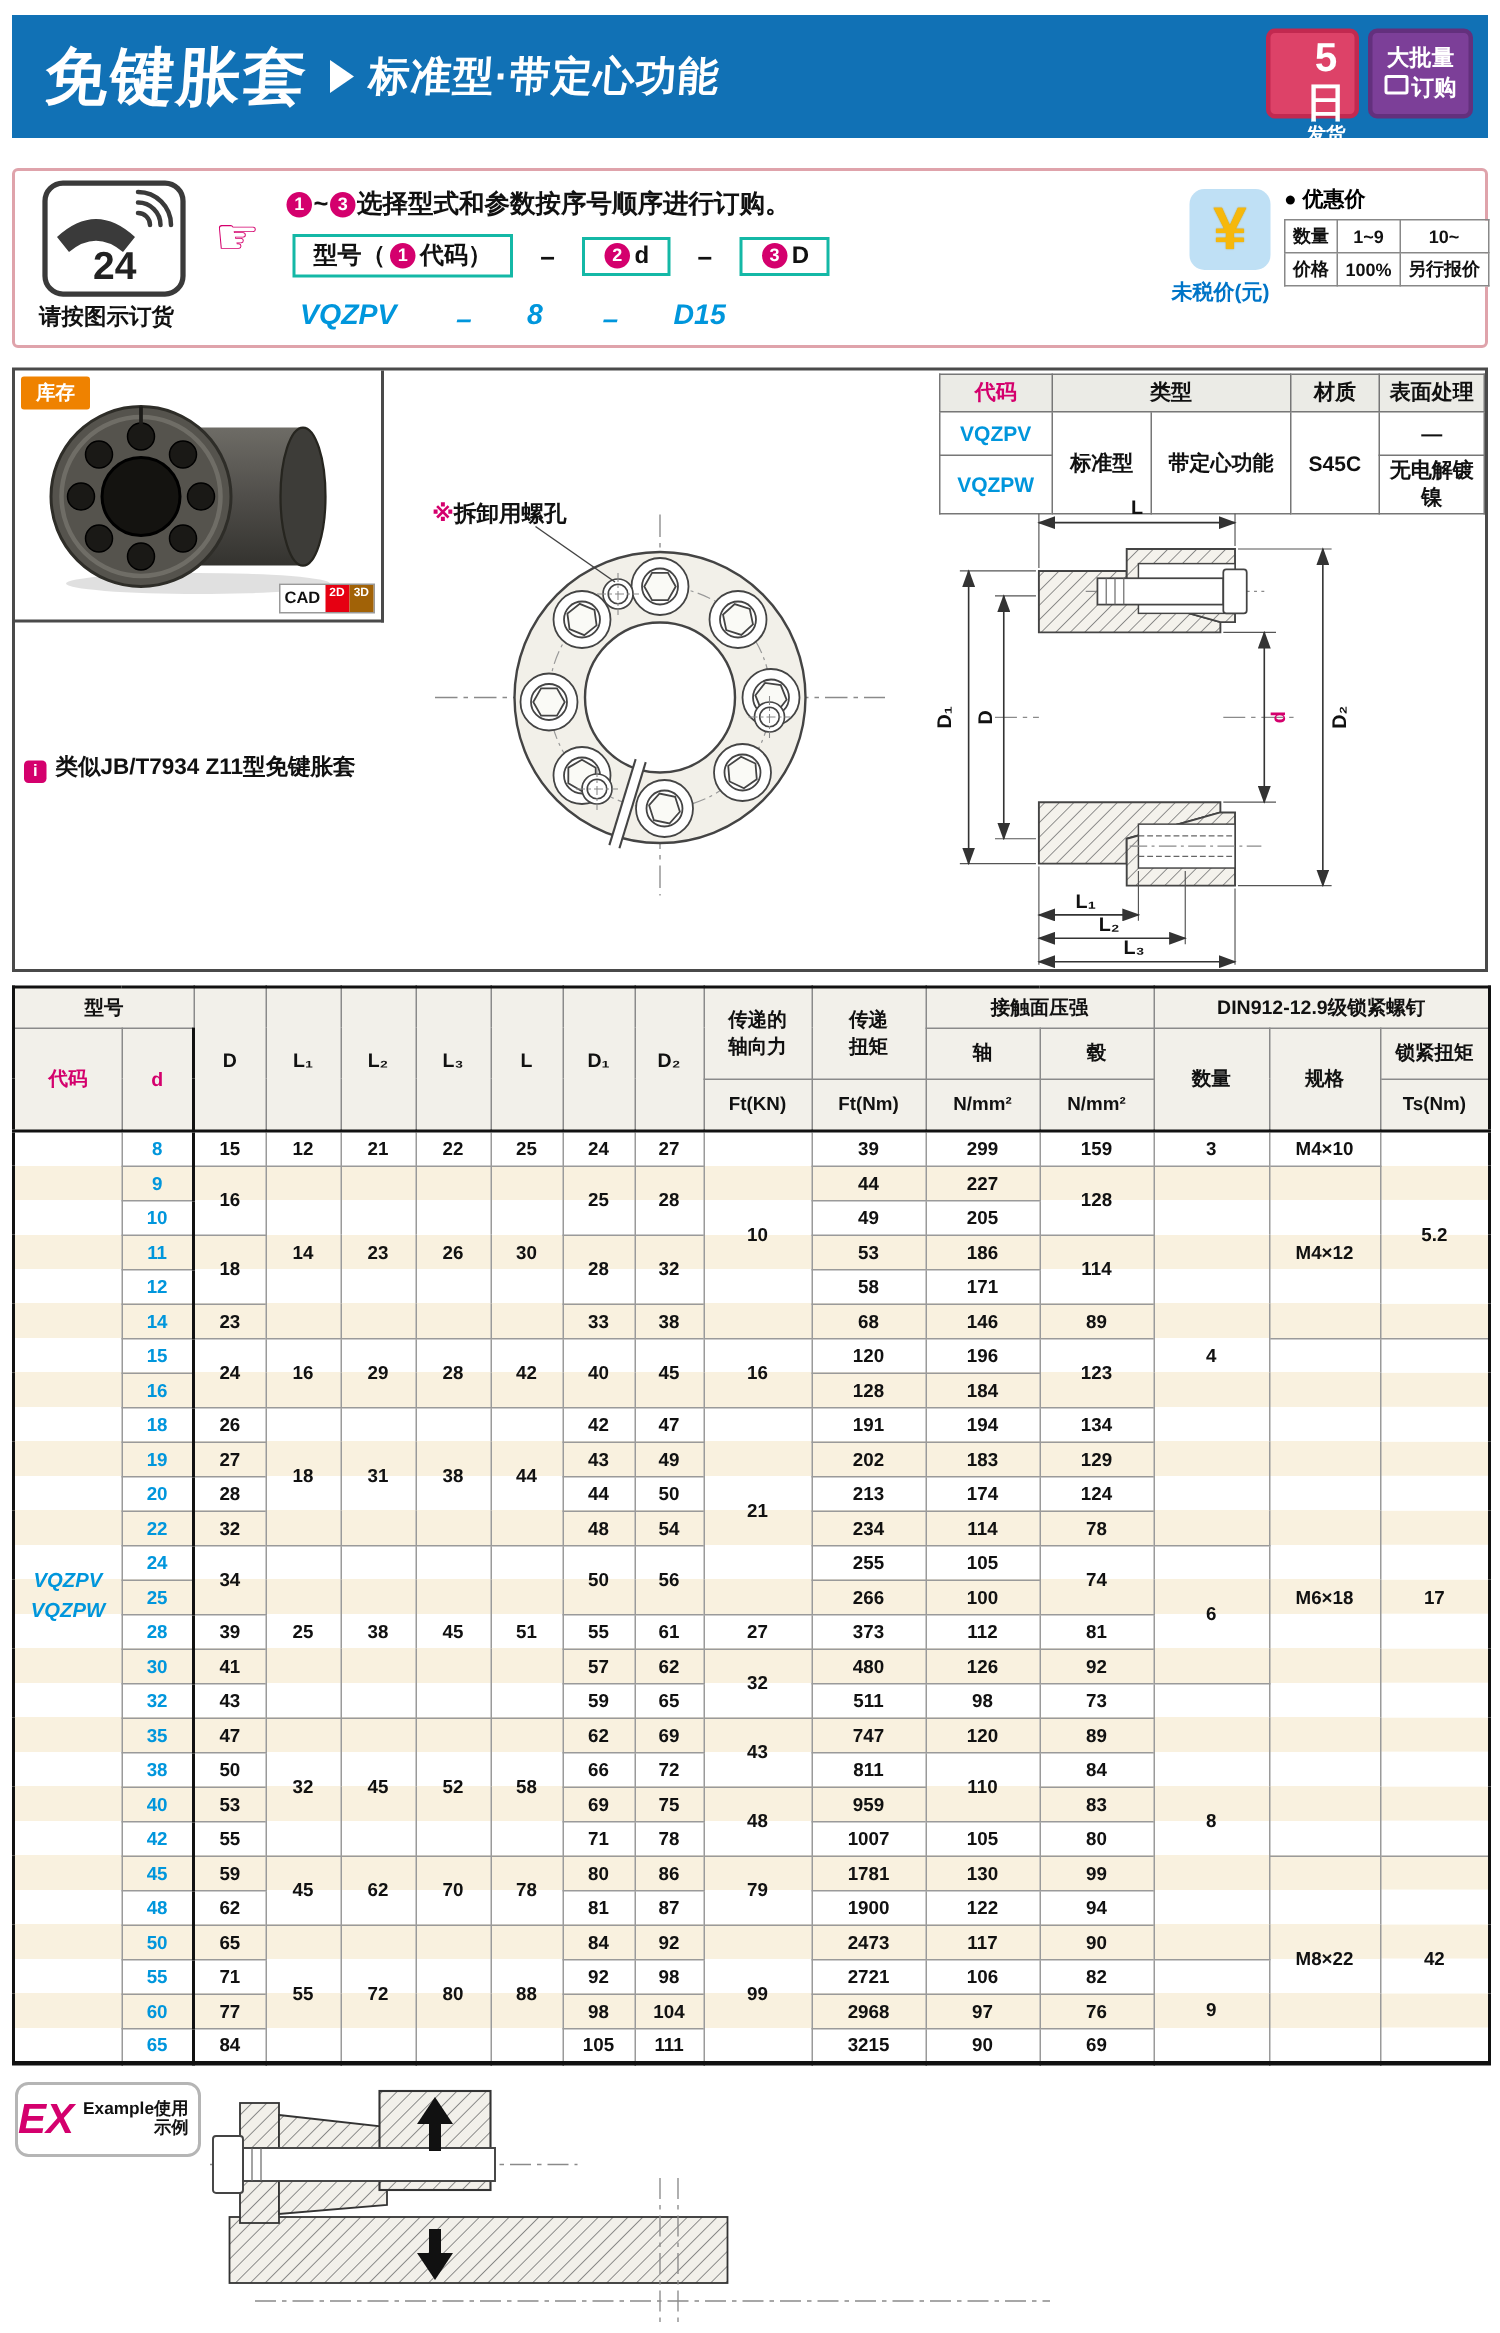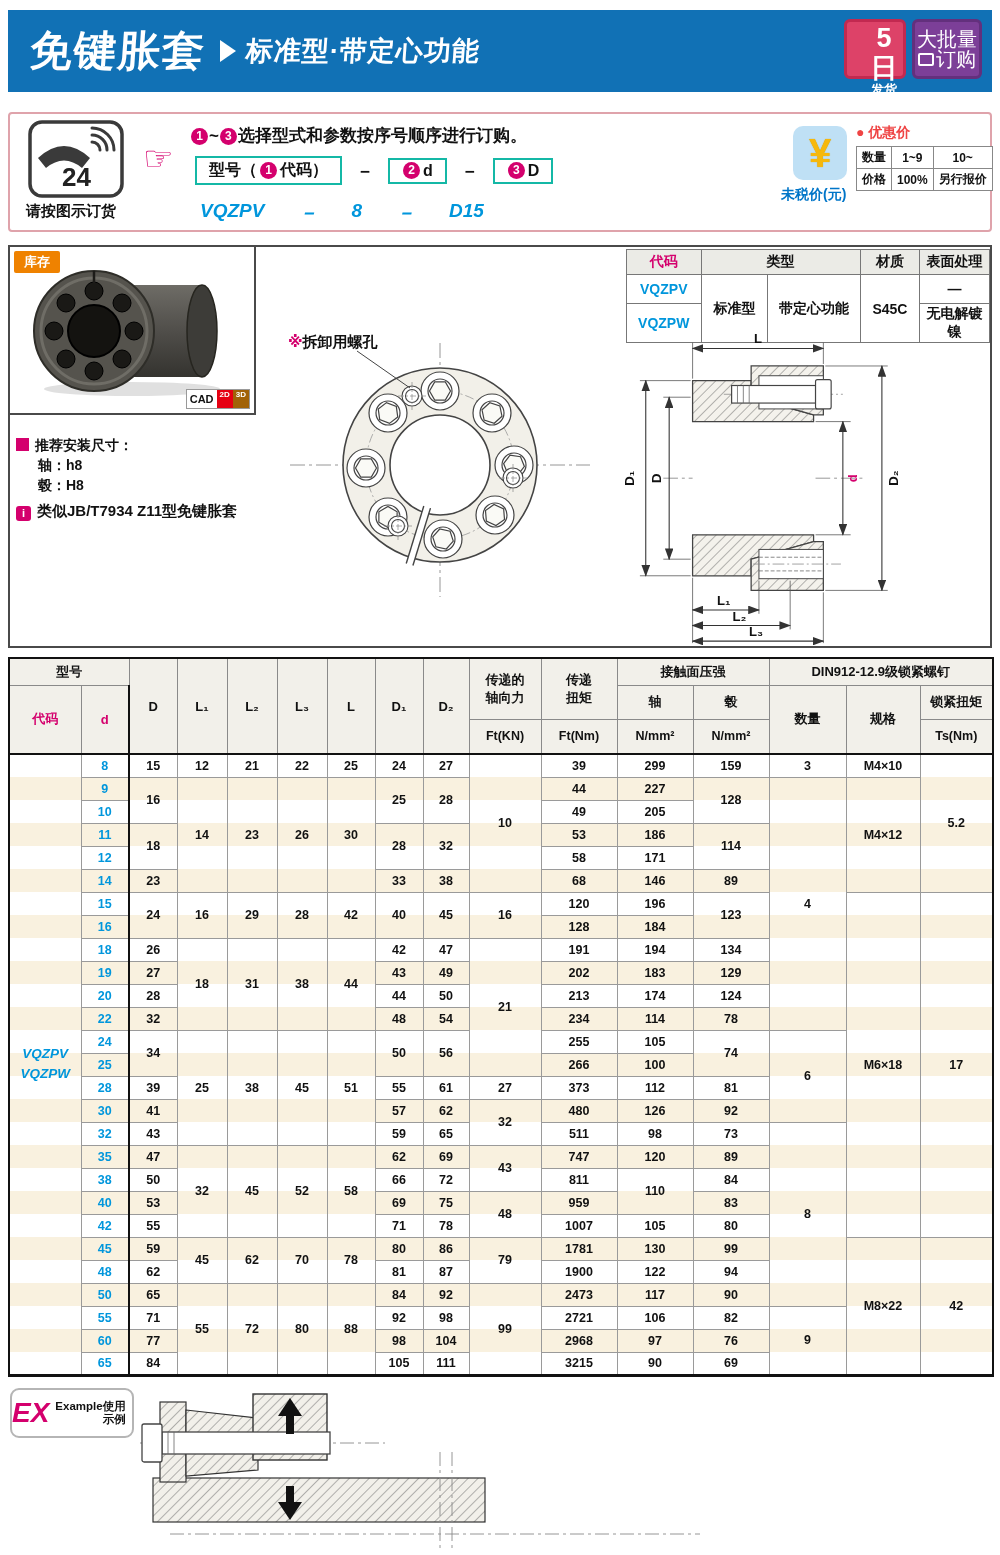--- a/index.html
+++ b/index.html
@@ -12,35 +12,35 @@
   
   .banner{left:8px;top:10px;width:984px;height:82px;background:#1171b5;display:flex;align-items:center;}
   .banner-title{color:#fff;font-size:42px;font-weight:bold;margin-left:22px;letter-spacing:2px;transform:skewX(-4deg);}
   .banner-pointer{width:0;height:0;border-left:16px solid #fff;border-top:11px solid transparent;border-bottom:11px solid transparent;margin:0 10px 0 14px;}
   .banner-sub{color:#fff;font-size:27px;font-weight:bold;transform:skewX(-4deg);letter-spacing:1px;}
   .badge{position:absolute;top:9px;height:60px;border-radius:6px;color:#fff;text-align:center;box-sizing:border-box;}
   .badge-ship{right:86px;width:62px;background:#dd4268;border:3px solid #c22950;padding-left:18px;}
   .badge-ship .big{font-size:27px;font-weight:bold;line-height:30px;display:block;margin-top:1px;}
   .badge-ship .small{font-size:13px;font-weight:bold;display:block;line-height:14px;}
   .badge-bulk{right:10px;width:70px;background:#7c3f98;border:3px solid #63307d;padding-top:7px;}
-  .badge-bulk .line{font-size:20px;font-weight:normal;line-height:20px;display:block;}
+  .badge-bulk .line{font-size:15px;font-weight:bold;line-height:20px;display:block;}
   .mon-icon{display:inline-block;width:12px;height:9px;border:2px solid #fff;border-radius:2px;margin-right:2px;}
   
   .order-box{left:8px;top:112px;width:984px;height:120px;border:2px solid #dfa3ab;border-radius:4px;box-sizing:border-box;background:#fff;}
   .phone-caption{left:26px;top:202px;font-size:15px;font-weight:bold;}
   .hand{left:143px;top:138px;font-size:34px;color:#d4006d;}
   .cnum{display:inline-block;width:17px;height:17px;border-radius:50%;background:#d4006d;color:#fff;font-size:12px;font-weight:bold;text-align:center;line-height:17px;vertical-align:middle;margin:0 1px;}
   .instruction{left:190px;top:124px;font-size:17px;font-weight:bold;}
   .obox-row{left:195px;top:156px;display:flex;align-items:center;gap:14px;font-weight:bold;}
   .obox{border:2px solid #14b8a6;padding:2px 12px;font-size:16px;display:inline-flex;align-items:center;gap:2px;}
   .odash{font-size:18px;}
   .oexample{left:200px;top:200px;display:flex;gap:34px;color:#0096dc;font-size:19px;font-weight:bold;font-style:italic;}
   .yen-icon{left:793px;top:126px;width:54px;height:54px;background:#bfe0f5;border-radius:10px;text-align:center;line-height:54px;font-size:40px;font-weight:bold;color:#f6b80c;text-shadow:0 0 1px #c79000;}
   .yen-caption{left:781px;top:186px;font-size:14px;font-weight:bold;color:#0075c8;}
-  .price-title{left:856px;top:124px;font-size:14px;font-weight:bold;color:#ef4444;}
+  .price-title{left:856px;top:124px;font-size:14px;font-weight:bold;color:#000000;}
   .price-table{left:856px;top:146px;}
   .price-table table{border-collapse:collapse;font-size:12px;font-weight:bold;}
   .price-table td{border:1px solid #888;padding:2px 5px;text-align:center;background:#fff;}
   
   .panel{left:8px;top:245px;width:984px;height:403px;border:2px solid #4a4a4a;box-sizing:border-box;background:#fff;}
   .photo-box{left:0;top:0;width:246px;height:168px;border-right:2px solid #4a4a4a;border-bottom:2px solid #4a4a4a;box-sizing:border-box;}
   .stock-badge{left:4px;top:4px;background:#ef8200;color:#fff;font-size:13px;font-weight:bold;padding:2px 10px;border-radius:2px;}
   .cad-badge{right:4px;bottom:4px;display:flex;align-items:stretch;border:1px solid #999;background:#fff;}
   .cad-badge .cad{font-size:11px;font-weight:bold;padding:3px 3px;letter-spacing:0;}
   .cad-badge .dd{display:flex;}
@@ -185,25 +185,20 @@
     <div class="abs stock-badge">库存</div>
     <div class="abs cad-badge">
       <span class="cad">CAD</span>
       <span class="dd">
           <span class="d2">2D</span>
           <span class="d3">3D</span>
         </span>
     </div>
   </div>
 
-  <div class="abs notes">
-    <div><span class="sq-icon"></span><span>推荐安装尺寸：</span></div>
-    <div style="margin-left:22px;">轴：h8</div>
-    <div style="margin-left:22px;">毂：H8</div>
-  </div>
   <div class="abs note-similar">
     <span class="info-icon">i</span><span>类似JB/T7934 Z11型免键胀套</span>
   </div>
 
   <div class="abs type-table">
     <table>
       <colgroup>
           <col style="width:75px">
           <col style="width:68px">
           <col style="width:94px">

